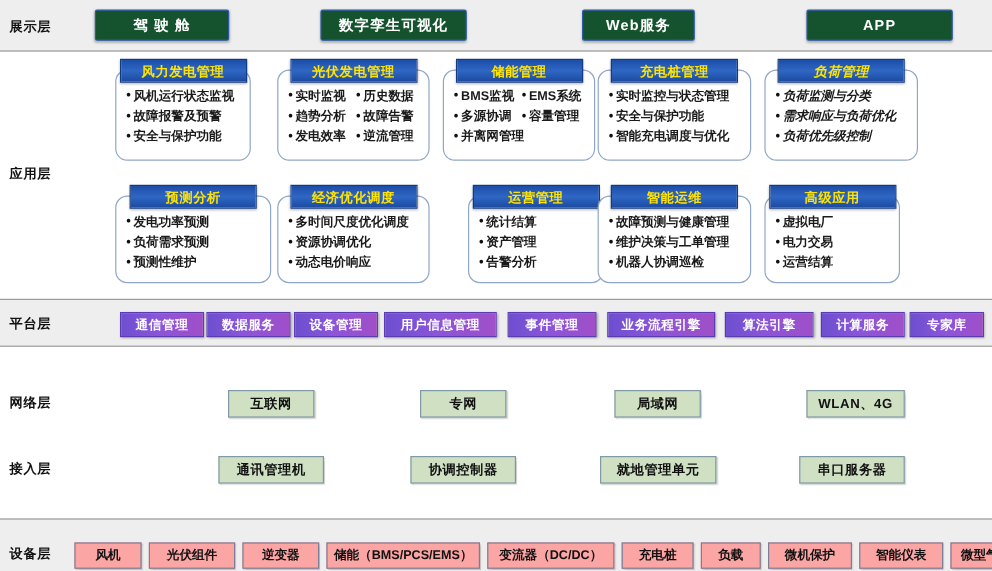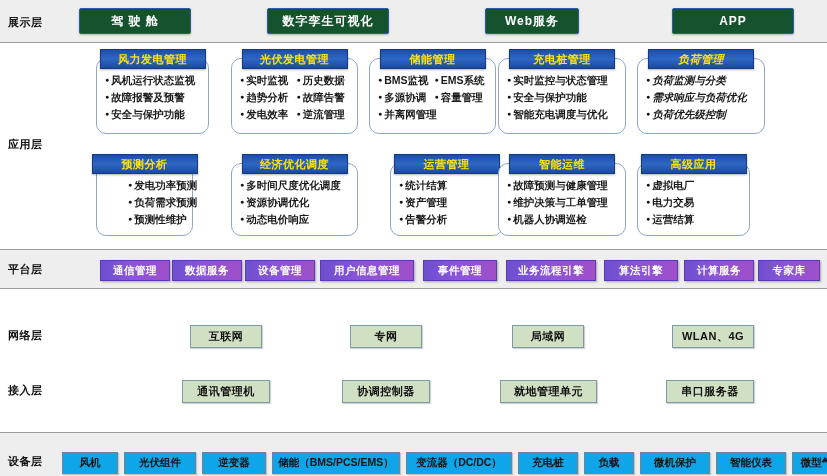--- a/index.html
+++ b/index.html
@@ -96,21 +96,21 @@
     display:flex;align-items:center;justify-content:center;
     white-space:nowrap;letter-spacing:.5px;
     box-shadow:1px 1px 1px rgba(0,0,0,.18);
   }
   .net-row{top:325px;}
   .acc-row{top:380px;}
 
   
   .dev-chip{
     position:absolute;top:452px;height:20px;
-    background:#0ea5e9;
+    background:#fca5a5;
     border:1px solid #7a7f95;
     color:#111;font-size:10.5px;font-weight:bold;
     display:flex;align-items:center;justify-content:center;
     white-space:nowrap;
     box-shadow:1px 1px 1px rgba(0,0,0,.18);
   }
 </style>
 </head>
 <body>
 
@@ -177,21 +177,21 @@
 
   <div class="app-card" style="left:637px;top:58px;width:128px;height:76px;font-style:italic;">
     <div class="app-card-title">负荷管理</div>
     <div class="app-card-body">
       <div class="app-item">负荷监测与分类</div>
       <div class="app-item">需求响应与负荷优化</div>
       <div class="app-item">负荷优先级控制</div>
     </div>
   </div>
 
-  <div class="app-card" style="left:96px;top:163px;width:97px;height:73px;padding-left:23px;">
+  <div class="app-card" style="left:96px;top:163px;width:130px;height:73px;">
     <div class="app-card-title">预测分析</div>
     <div class="app-card-body">
       <div class="app-item">发电功率预测</div>
       <div class="app-item">负荷需求预测</div>
       <div class="app-item">预测性维护</div>
     </div>
   </div>
 
   <div class="app-card" style="left:231px;top:163px;width:127px;height:73px;">
     <div class="app-card-title">经济优化调度</div>

